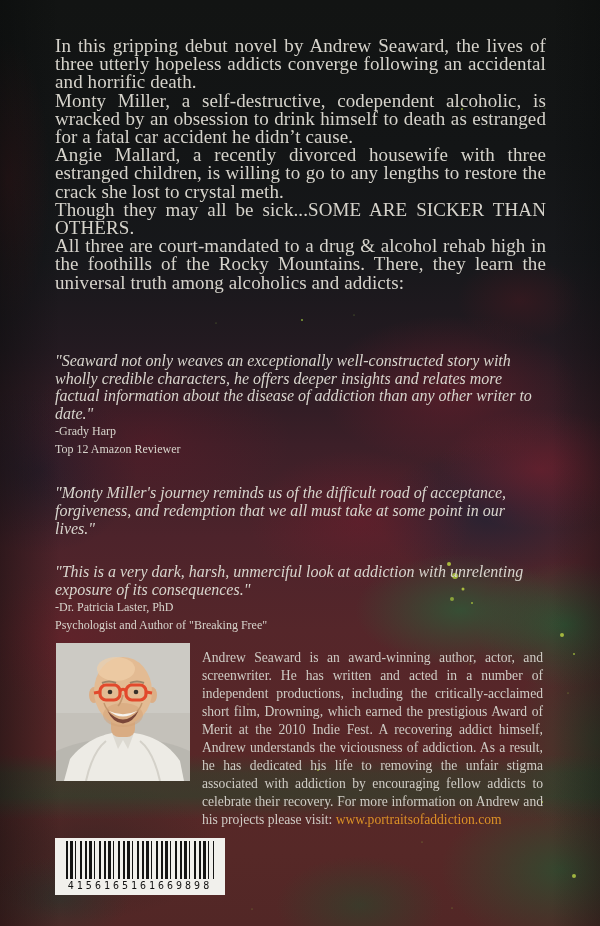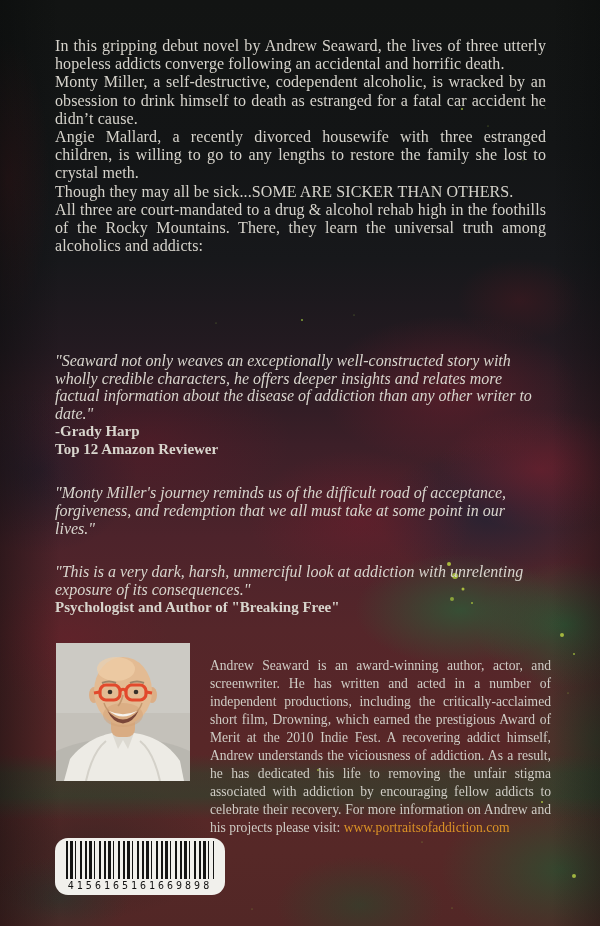--- a/index.html
+++ b/index.html
@@ -40,39 +40,39 @@
       214px 321px 0 -1.5px #6d8c36, 447px 562px 0 0 #aabb3e, 453px 574px 0 1px #9fb23a,
       461px 587px 0 -.5px #a9bb3e, 450px 597px 0 0 #8aa23a, 470px 601px 0 -1px #9ab13c,
       560px 633px 0 0 #a3b63e, 572px 652px 0 -1px #90a83a, 468px 662px 0 -1.5px #90a83a,
       316px 768px 0 -1px #97ad3c, 246px 702px 0 -1.5px #7e9838, 540px 800px 0 -1px #a9bb3e,
       566px 691px 0 -1.5px #93aa3a, 420px 840px 0 -1.5px #8aa43c, 572px 874px 0 0 #9fb540,
       250px 907px 0 -1.5px #7e9838, 450px 906px 0 -1.5px #86a03a, 95px 744px 0 -1.5px #7e9838;
   }
   
   .synopsis{
     position:absolute;left:55px;top:37px;width:491px;z-index:2;
-    color:#d6d3cb;font-size:16px;line-height:18.2px;text-align:justify;letter-spacing:.1px;
+    color:#d6d3cb;font-size:19px;line-height:18.2px;text-align:justify;letter-spacing:.1px;
   }
   .synopsis p{margin:0;}
   .reviews{position:absolute;left:55px;top:352px;width:492px;z-index:2;color:#d8d5cd;}
   .review + .review{margin-top:26px;}
   .review .quote{font-style:italic;font-size:16px;line-height:17.6px;margin:0;}
-  .review .attr{font-size:15px;line-height:18px;margin:0;font-weight:bold;}
+  .review .attr{font-size:12px;line-height:18px;margin:0;}
   
   .bio-photo{position:absolute;left:56px;top:643px;width:134px;height:138px;z-index:2;}
   .bio-text{
     position:absolute;left:198px;top:645px;width:341px;z-index:2;
-    color:#cfccc5;font-size:13.6px;line-height:18px;text-align:justify;margin:12px;
+    color:#cfccc5;font-size:13.6px;line-height:18px;text-align:justify;margin:4px;
   }
   .bio-text a{color:#db9226;text-decoration:none;}
   
   .barcode{
     position:absolute;left:55px;top:838px;width:170px;height:57px;z-index:2;
     background:#f1f0ec;box-sizing:border-box;padding-top:3px;
-    display:flex;flex-direction:column;align-items:center;border-radius:13px;
+    display:flex;flex-direction:column;align-items:center;
   }
   .bars{
     width:148px;height:38px;
     background:repeating-linear-gradient(90deg,
       #141414 0 2px,#f1f0ec 2px 4px,#141414 4px 7px,#f1f0ec 7px 9px,
       #141414 9px 10px,#f1f0ec 10px 14px,#141414 14px 16px,#f1f0ec 16px 19px);
   }
   .digits{
     font-family:"DejaVu Sans Mono", monospace;font-size:10px;line-height:13px;
     letter-spacing:3px;color:#111;white-space:nowrap;
@@ -81,36 +81,37 @@
 </head>
 <body>
 
 <div class="cover">
   <div class="bg"></div>
   <div class="speckles"></div>
 
   <div class="synopsis">
     <p>In this gripping debut novel by Andrew Seaward, the lives of three utterly hopeless addicts converge following an accidental and horrific death.</p>
     <p>Monty Miller, a self-destructive, codependent alcoholic, is wracked by an obsession to drink himself to death as estranged for a fatal car accident he didn’t cause.</p>
-    <p>Angie Mallard, a recently divorced housewife with three estranged children, is willing to go to any lengths to restore the family she lost to crystal meth.</p>
+    <p>Angie Mallard, a recently divorced housewife with three estranged children, is willing to go to any lengths to restore the crack she lost to crystal meth.</p>
     <p>Though they may all be sick...SOME ARE SICKER THAN OTHERS.</p>
     <p>All three are court-mandated to a drug &amp; alcohol rehab high in the foothills of the Rocky Mountains. There, they learn the universal truth among alcoholics and addicts:</p>
   </div>
 
   <div class="reviews">
     <div class="review">
       <p class="quote">"Seaward not only weaves an exceptionally well-constructed story with wholly credible characters, he offers deeper insights and relates more factual information about the disease of addiction than any other writer to date."</p>
       <p class="attr">-Grady Harp</p>
       <p class="attr">Top 12 Amazon Reviewer</p>
     </div>
     <div class="review">
       <p class="quote">"Monty Miller's journey reminds us of the difficult road of acceptance, forgiveness, and redemption that we all must take at some point in our lives."</p>
     </div>
     <div class="review">
       <p class="quote">"This is a very dark, harsh, unmerciful look at addiction with unrelenting exposure of its consequences."</p>
+      <p class="attr">-Dr. Patricia Laster, PhD</p>
       <p class="attr">Psychologist and Author of "Breaking Free"</p>
     </div>
   </div>
 
   <div class="bio-photo">
     <svg width="134" height="138" viewBox="0 0 134 138" xmlns="http://www.w3.org/2000/svg">
       <rect x="0" y="0" width="134" height="138" fill="#c4c1ba"></rect>
       <rect x="0" y="0" width="134" height="70" fill="#cecbc5" opacity="0.85"></rect>
       <ellipse cx="67" cy="135" rx="90" ry="40" fill="#aeaba4" opacity="0.45"></ellipse>
 

